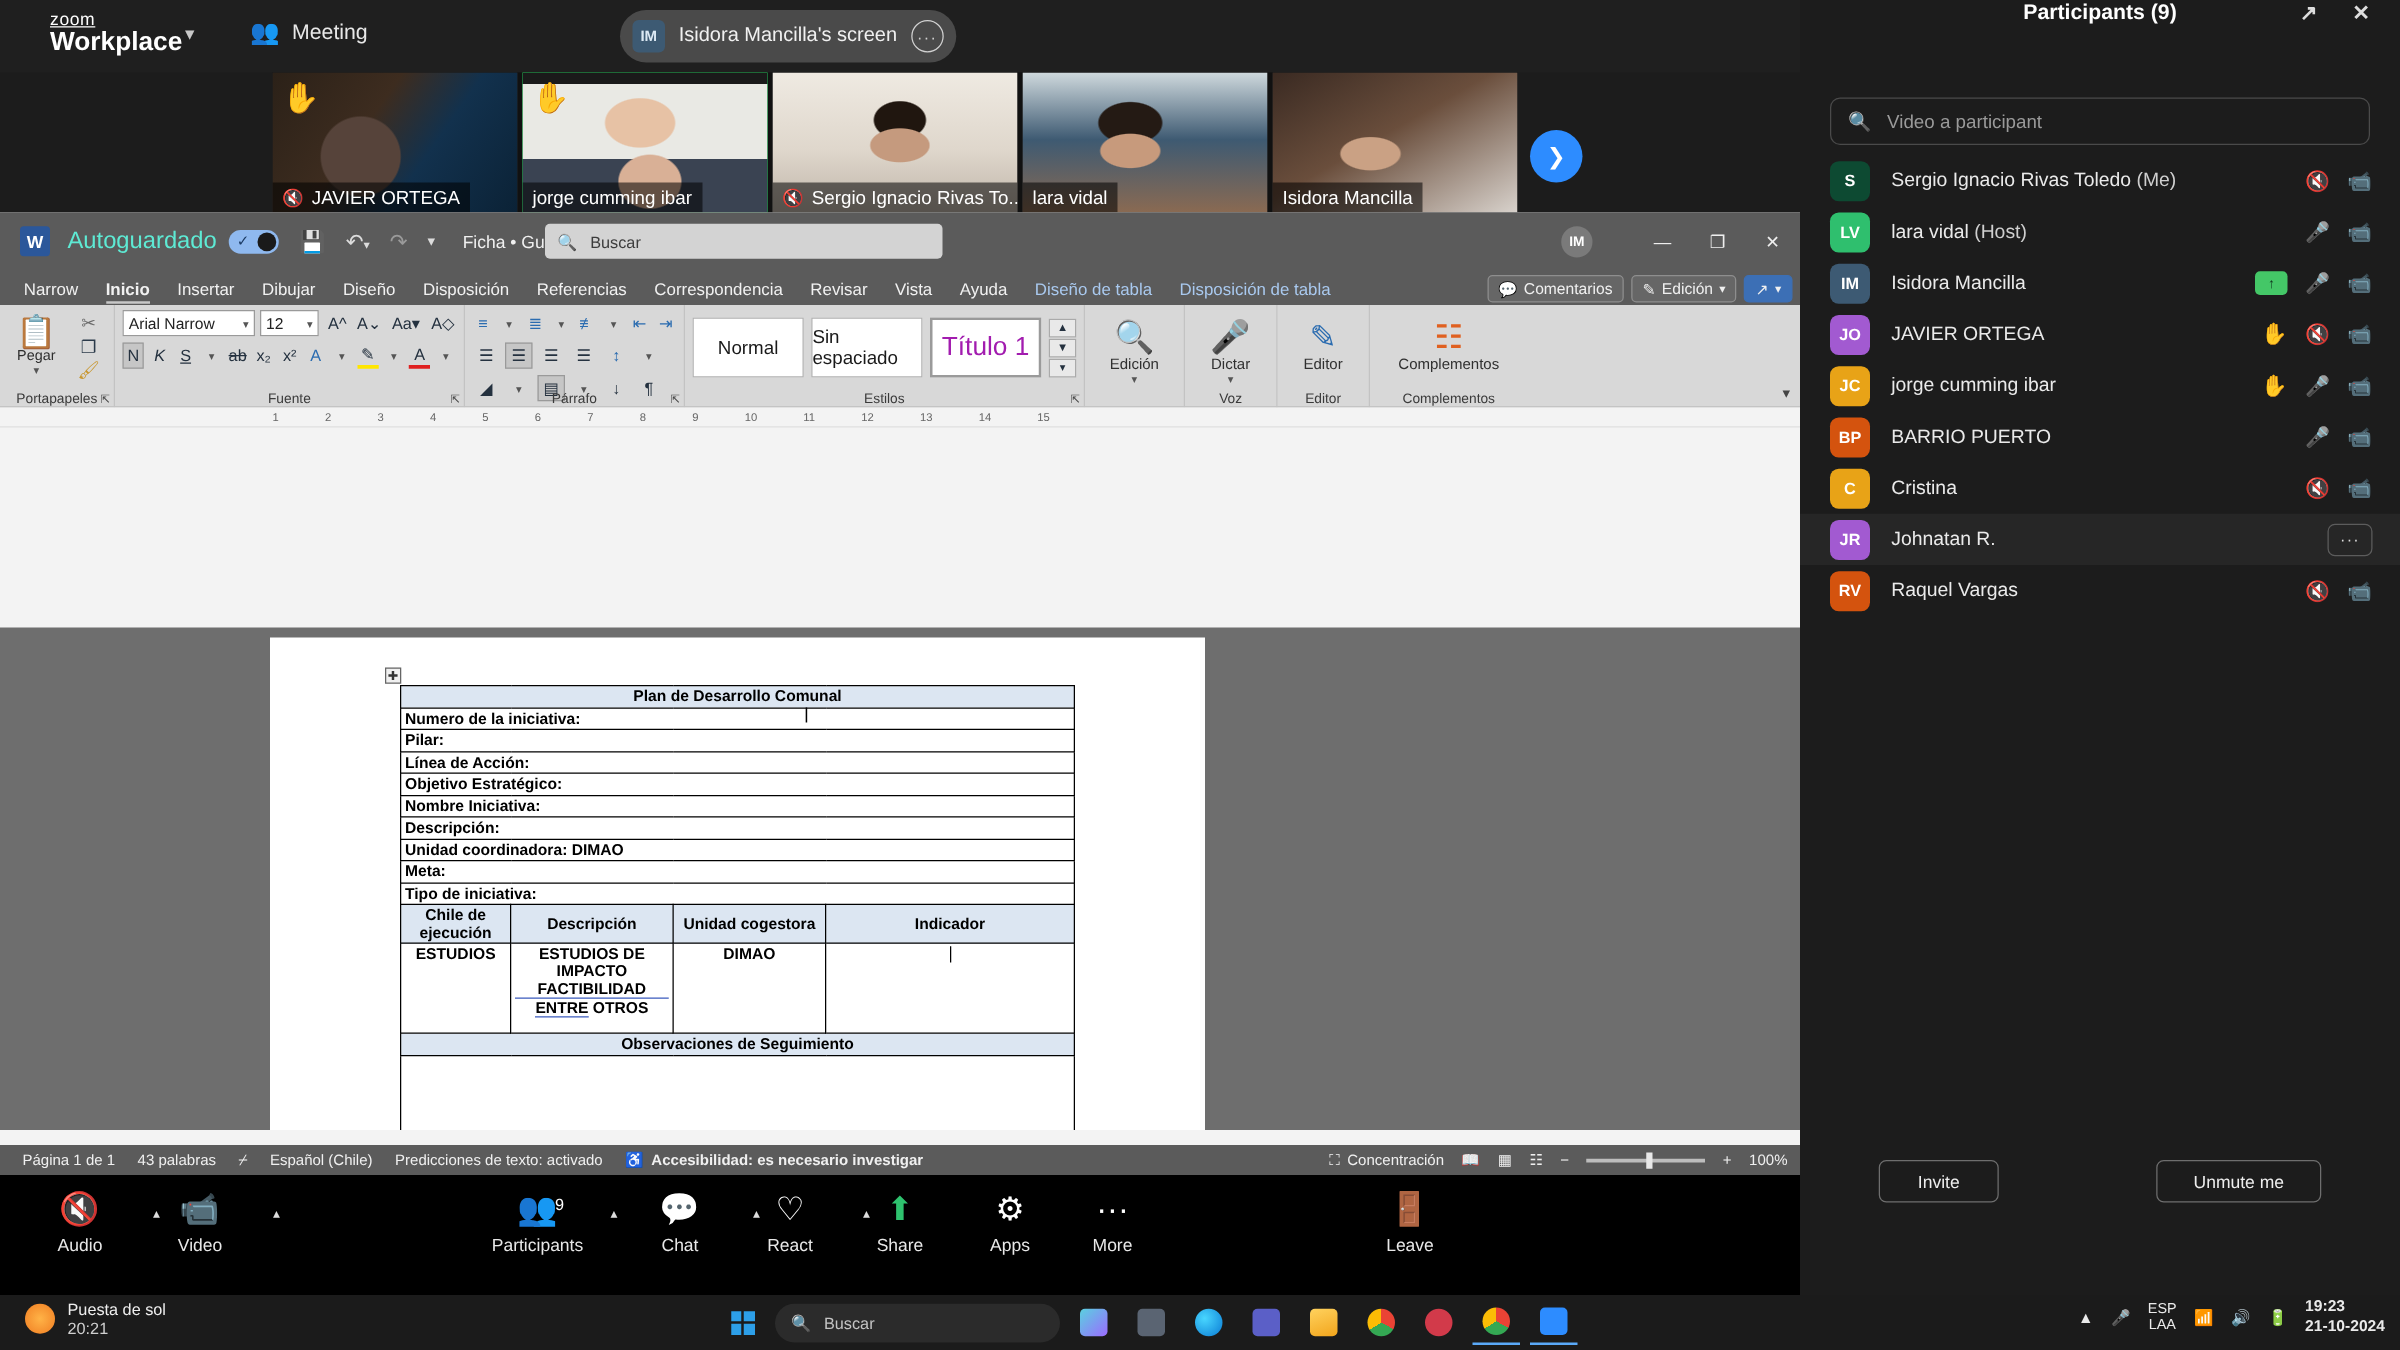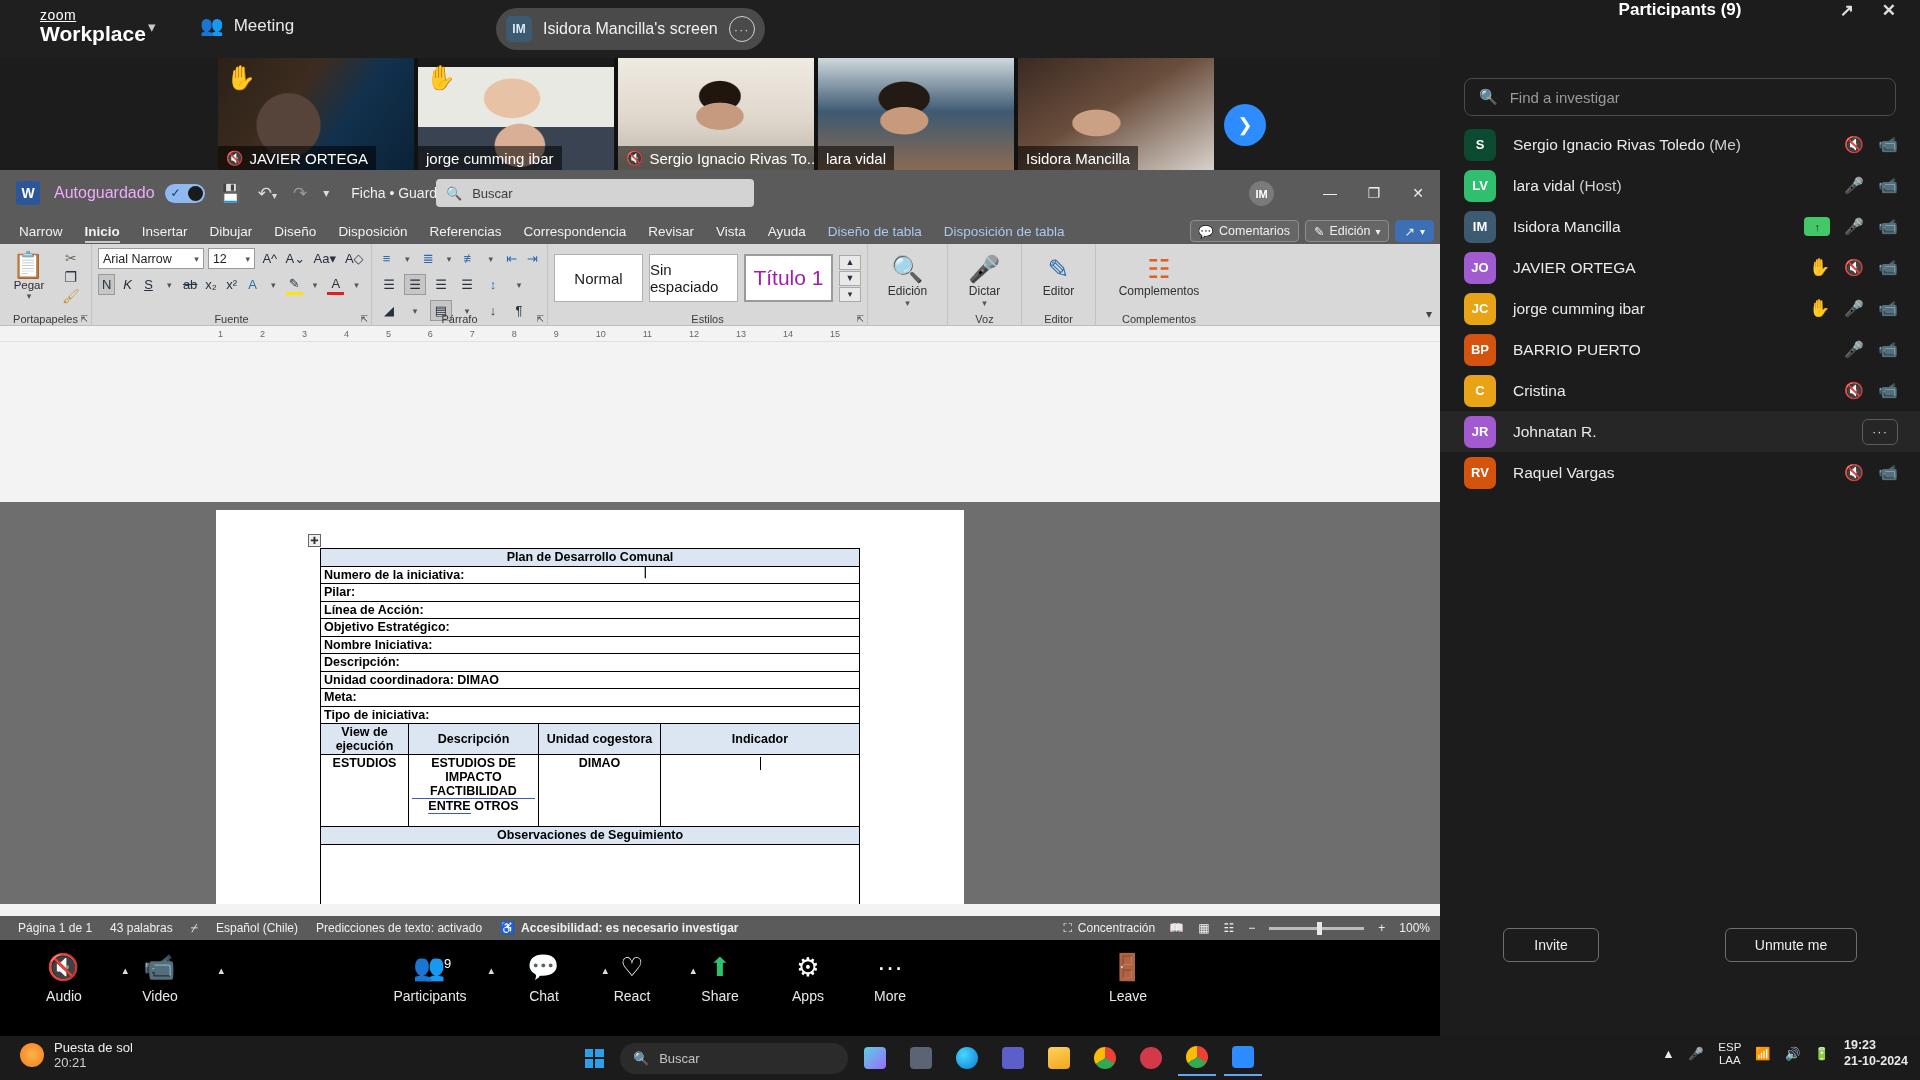--- a/index.html
+++ b/index.html
@@ -60,21 +60,21 @@
       linear-gradient(180deg,#cfd9dd 0%,#3e5a72 48%,#8a6a52 100%); }
   .th5 { position:absolute; inset:0; background:
       radial-gradient(ellipse at 40% 58%, #caa184 0 14%, rgba(0,0,0,0) 15%),
       linear-gradient(150deg,#3a2a22 0%,#6a4e3c 45%,#d8d2cc 100%); }
 
   
   #word { position:absolute; left:0; top:170px; width:1440px; height:770px; background:#f3f3f3; }
   .w-title { height:46px; background:#5b5b5b; display:flex; align-items:center; position:relative; }
   .w-ico { width:24px; height:24px; margin-left:16px; background:#2b579a; color:#fff; font-size:14px;
       font-weight:bold; display:flex; align-items:center; justify-content:center; border-radius:3px; }
-  .w-auto { color:#f0abfc; font-size:16px; margin-left:14px; }
+  .w-auto { color:#5eead4; font-size:19px; margin-left:14px; }
   .toggle { width:40px; height:19px; border-radius:10px; background:#8fb9ef; margin-left:10px; position:relative; }
   .toggle .chk { position:absolute; left:6px; top:2px; color:#1b3a63; font-size:12px; }
   .toggle .knob { position:absolute; right:2px; top:2px; width:15px; height:15px; border-radius:50%; background:#1a1a1a; }
   .w-qicon { color:#dcdcdc; font-size:17px; margin-left:16px; }
   .w-file { color:#f0f0f0; font-size:14px; margin-left:22px; }
   .w-search { position:absolute; left:436px; top:9px; width:318px; height:28px; background:#d3d3d3; border-radius:4px;
       display:flex; align-items:center; gap:10px; padding:0 10px; color:#3c3c3c; font-size:13px; }
   .w-acct { position:absolute; right:166px; top:11px; width:25px; height:25px; border-radius:50%; background:#7a7a7a;
       color:#fff; font-size:11px; font-weight:bold; display:flex; align-items:center; justify-content:center; }
   .w-wbtns { position:absolute; right:0; top:0; height:46px; display:flex; }
@@ -496,21 +496,21 @@
           <tr>
                 <td colspan="4">Unidad coordinadora: DIMAO</td>
               </tr>
           <tr>
                 <td colspan="4">Meta:</td>
               </tr>
           <tr>
                 <td colspan="4">Tipo de iniciativa:</td>
               </tr>
           <tr>
-            <td class="colh" style="width:88px;">View de ejecución</td>
+            <td class="colh" style="width:88px;">Chile de ejecución</td>
             <td class="colh" style="width:130px;">Descripción</td>
             <td class="colh" style="width:122px;">Unidad cogestora</td>
             <td class="colh">Indicador</td>
           </tr>
           <tr>
             <td class="ctr" style="vertical-align:top;height:72px;">ESTUDIOS</td>
             <td class="ctr" style="vertical-align:top;">
               <div>ESTUDIOS DE</div>
               <div>IMPACTO</div>
               <div class="uline">FACTIBILIDAD</div>
@@ -604,21 +604,21 @@
   </div>
 
   <div id="ppanel">
     <div class="pp-head">
       <span>Participants (9)</span>
       <span class="ic" style="right:66px;">↗</span>
       <span class="ic" style="right:24px;">✕</span>
     </div>
     <div class="pp-search">
       <span>🔍</span>
-      <span>Find a investigar</span>
+      <span>Video a participant</span>
     </div>
 
     <div class="prow">
       <div class="pav" style="background:#0d4a32;">S</div>
       <div class="pname">
         <span>Sergio Ignacio Rivas Toledo</span>
         <span class="role">(Me)</span>
       </div>
       <div class="pics">
         <span class="g off">🔇</span>

